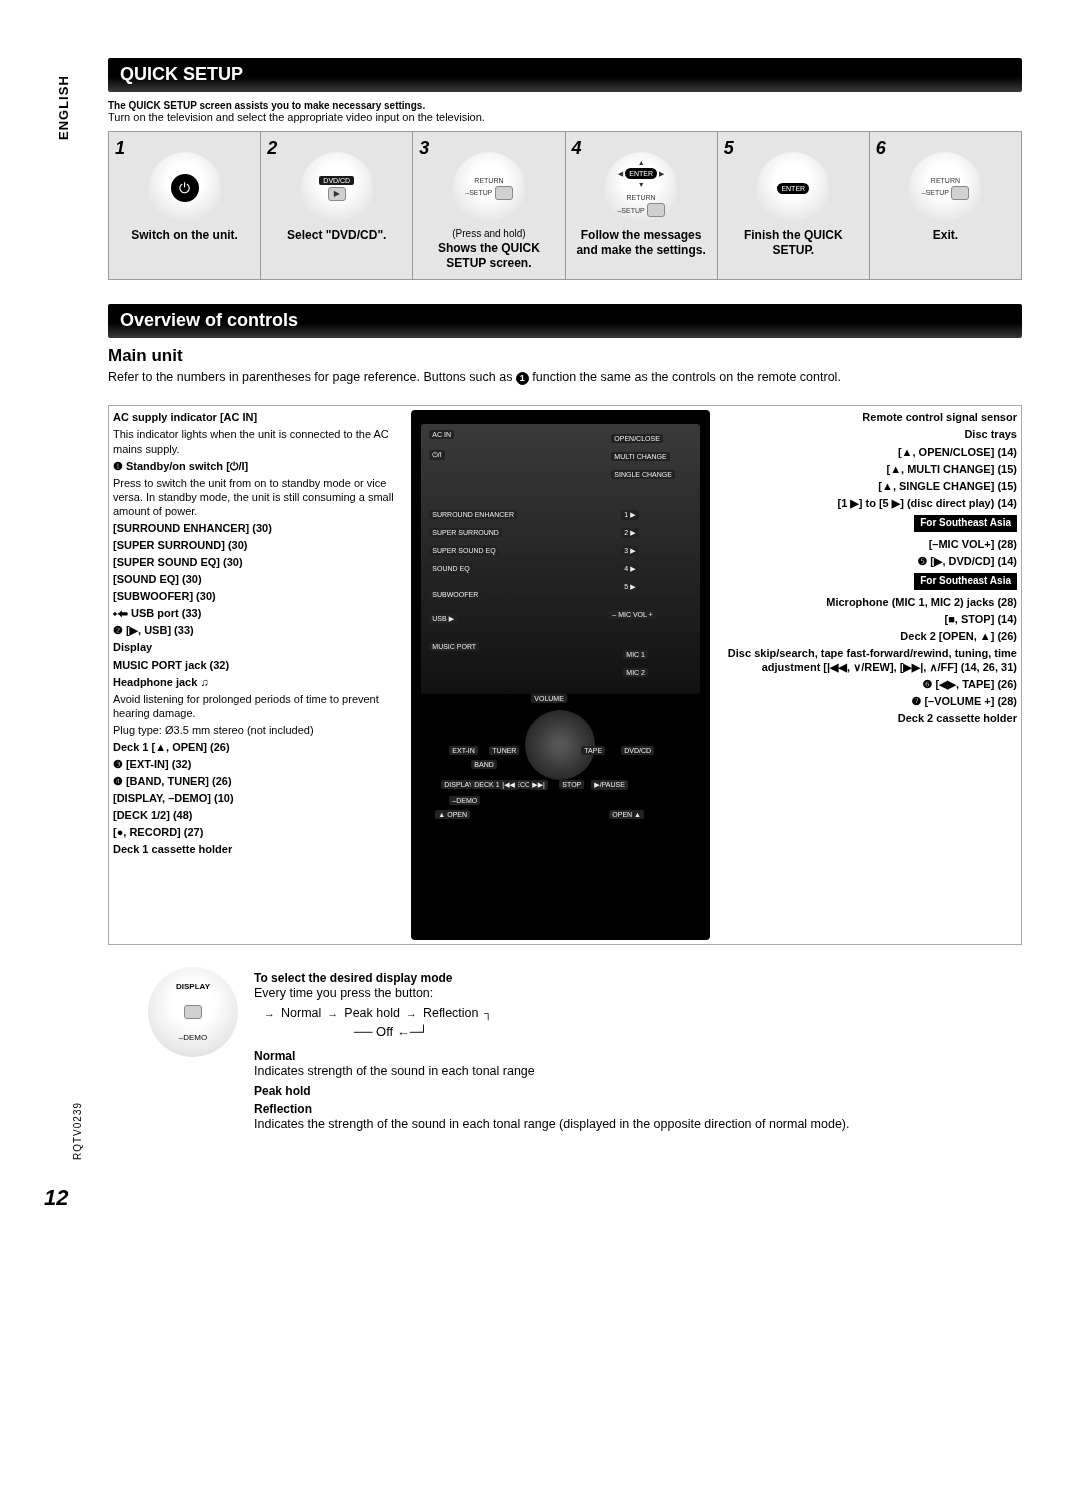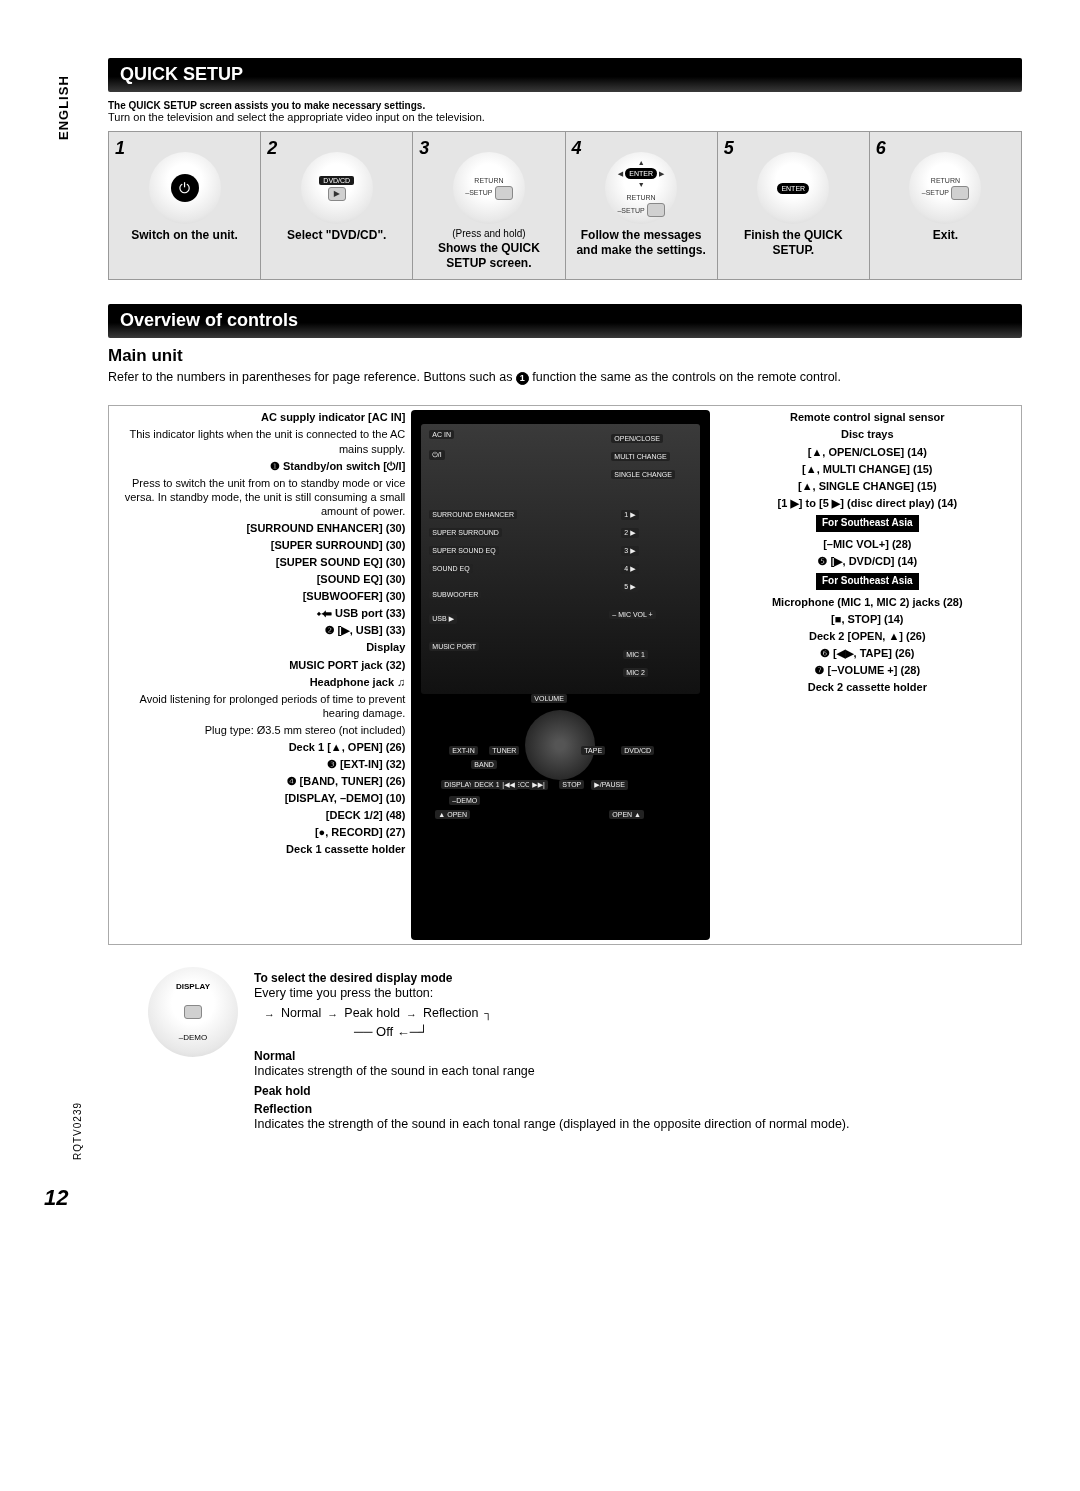--- a/index.html
+++ b/index.html
@@ -20,22 +20,22 @@
   .minibox{background:#1a1a1a;color:#fff;font-size:7px;padding:1px 4px;border-radius:2px}
   .minibtn{width:18px;height:14px;background:#d0d0d0;border:1px solid #888;border-radius:3px;display:inline-flex;align-items:center;justify-content:center;font-size:8px}
   .pwr{width:28px;height:28px;border-radius:50%;background:#000;color:#fff;display:flex;align-items:center;justify-content:center;font-size:14px}
   .enterbtn{background:#000;color:#fff;font-size:7px;padding:2px 4px;border-radius:6px}
   .press-hold{font-size:10px;margin-top:2px}
   .ov{margin-top:24px}
   .ov h3{font-size:17px;font-weight:bold;margin-bottom:3px}
   .ov p{font-size:12.5px;line-height:1.3;margin-bottom:20px}
   .ov-wrap{display:flex;gap:0;align-items:flex-start;border:1px solid #aaa;padding:4px}
   .callouts{font-size:11px;line-height:1.28}
-  .callouts.left{width:33%;text-align:right;padding-right:6px}
-  .callouts.right{width:34%;text-align:center;padding-left:8px}
+  .callouts.left{width:33%;padding-right:6px}
+  .callouts.right{width:34%;text-align:right;padding-left:8px}
   .callouts .row{margin-bottom:3px}
   .unit{width:33%;background:#000;height:530px;position:relative;border-radius:4px;flex-shrink:0}
   .unit .panel{position:absolute;left:10px;right:10px;top:14px;height:270px;background:linear-gradient(#3a3a3a,#111);border-radius:3px}
   .unit .knob{position:absolute;left:50%;top:300px;width:70px;height:70px;border-radius:50%;background:radial-gradient(#555 10%,#222 80%);transform:translateX(-50%)}
   .badge{position:absolute;font-size:7px;background:#222;color:#eee;padding:1px 3px;border-radius:2px}
   .region-tag{display:inline-block;background:#000;color:#fff;font-size:10px;font-weight:bold;padding:2px 6px;margin:2px 0}
   .circled{display:inline-flex;width:13px;height:13px;border:1.5px solid #000;border-radius:50%;align-items:center;justify-content:center;font-size:9px;font-weight:bold;background:#000;color:#fff}
   .display-sec{margin-top:22px;display:flex;gap:16px;align-items:flex-start}
   .disp-circ{width:90px;height:90px;border-radius:50%;background:radial-gradient(circle at 50% 40%,#fff 30%,#e8e8e8 70%,#c9c9c9 100%);display:flex;flex-direction:column;align-items:center;justify-content:center;font-size:8px;gap:14px;flex-shrink:0;margin-left:40px}
   .disp-body{flex:1}
@@ -208,20 +208,21 @@
           <div class="row"><b>[▲, MULTI CHANGE] (15)</b></div>
           <div class="row"><b>[▲, SINGLE CHANGE] (15)</b></div>
           <div class="row"><b>[1 ▶] to [5 ▶] (disc direct play) (14)</b></div>
           <div class="row"><span class="region-tag">For Southeast Asia</span></div>
           <div class="row"><b>[–MIC VOL+] (28)</b></div>
           <div class="row"><b>❺ [▶, DVD/CD] (14)</b></div>
           <div class="row"><span class="region-tag">For Southeast Asia</span></div>
           <div class="row"><b>Microphone (MIC 1, MIC 2) jacks (28)</b></div>
           <div class="row"><b>[■, STOP] (14)</b></div>
           <div class="row"><b>Deck 2 [OPEN, ▲] (26)</b></div>
+          <div class="row"><b>Disc skip/search, tape fast-forward/rewind, tuning, time adjustment [|◀◀, ∨/REW], [▶▶|, ∧/FF] (14, 26, 31)</b></div>
           <div class="row"><b>❻ [◀▶, TAPE] (26)</b></div>
           <div class="row"><b>❼ [–VOLUME +] (28)</b></div>
           <div class="row"><b>Deck 2 cassette holder</b></div>
         </div>
     </div>
 
     <div class="display-sec">
       <div class="disp-circ">
         <div style="font-weight:bold">DISPLAY</div>
         <div class="minibtn"></div>

